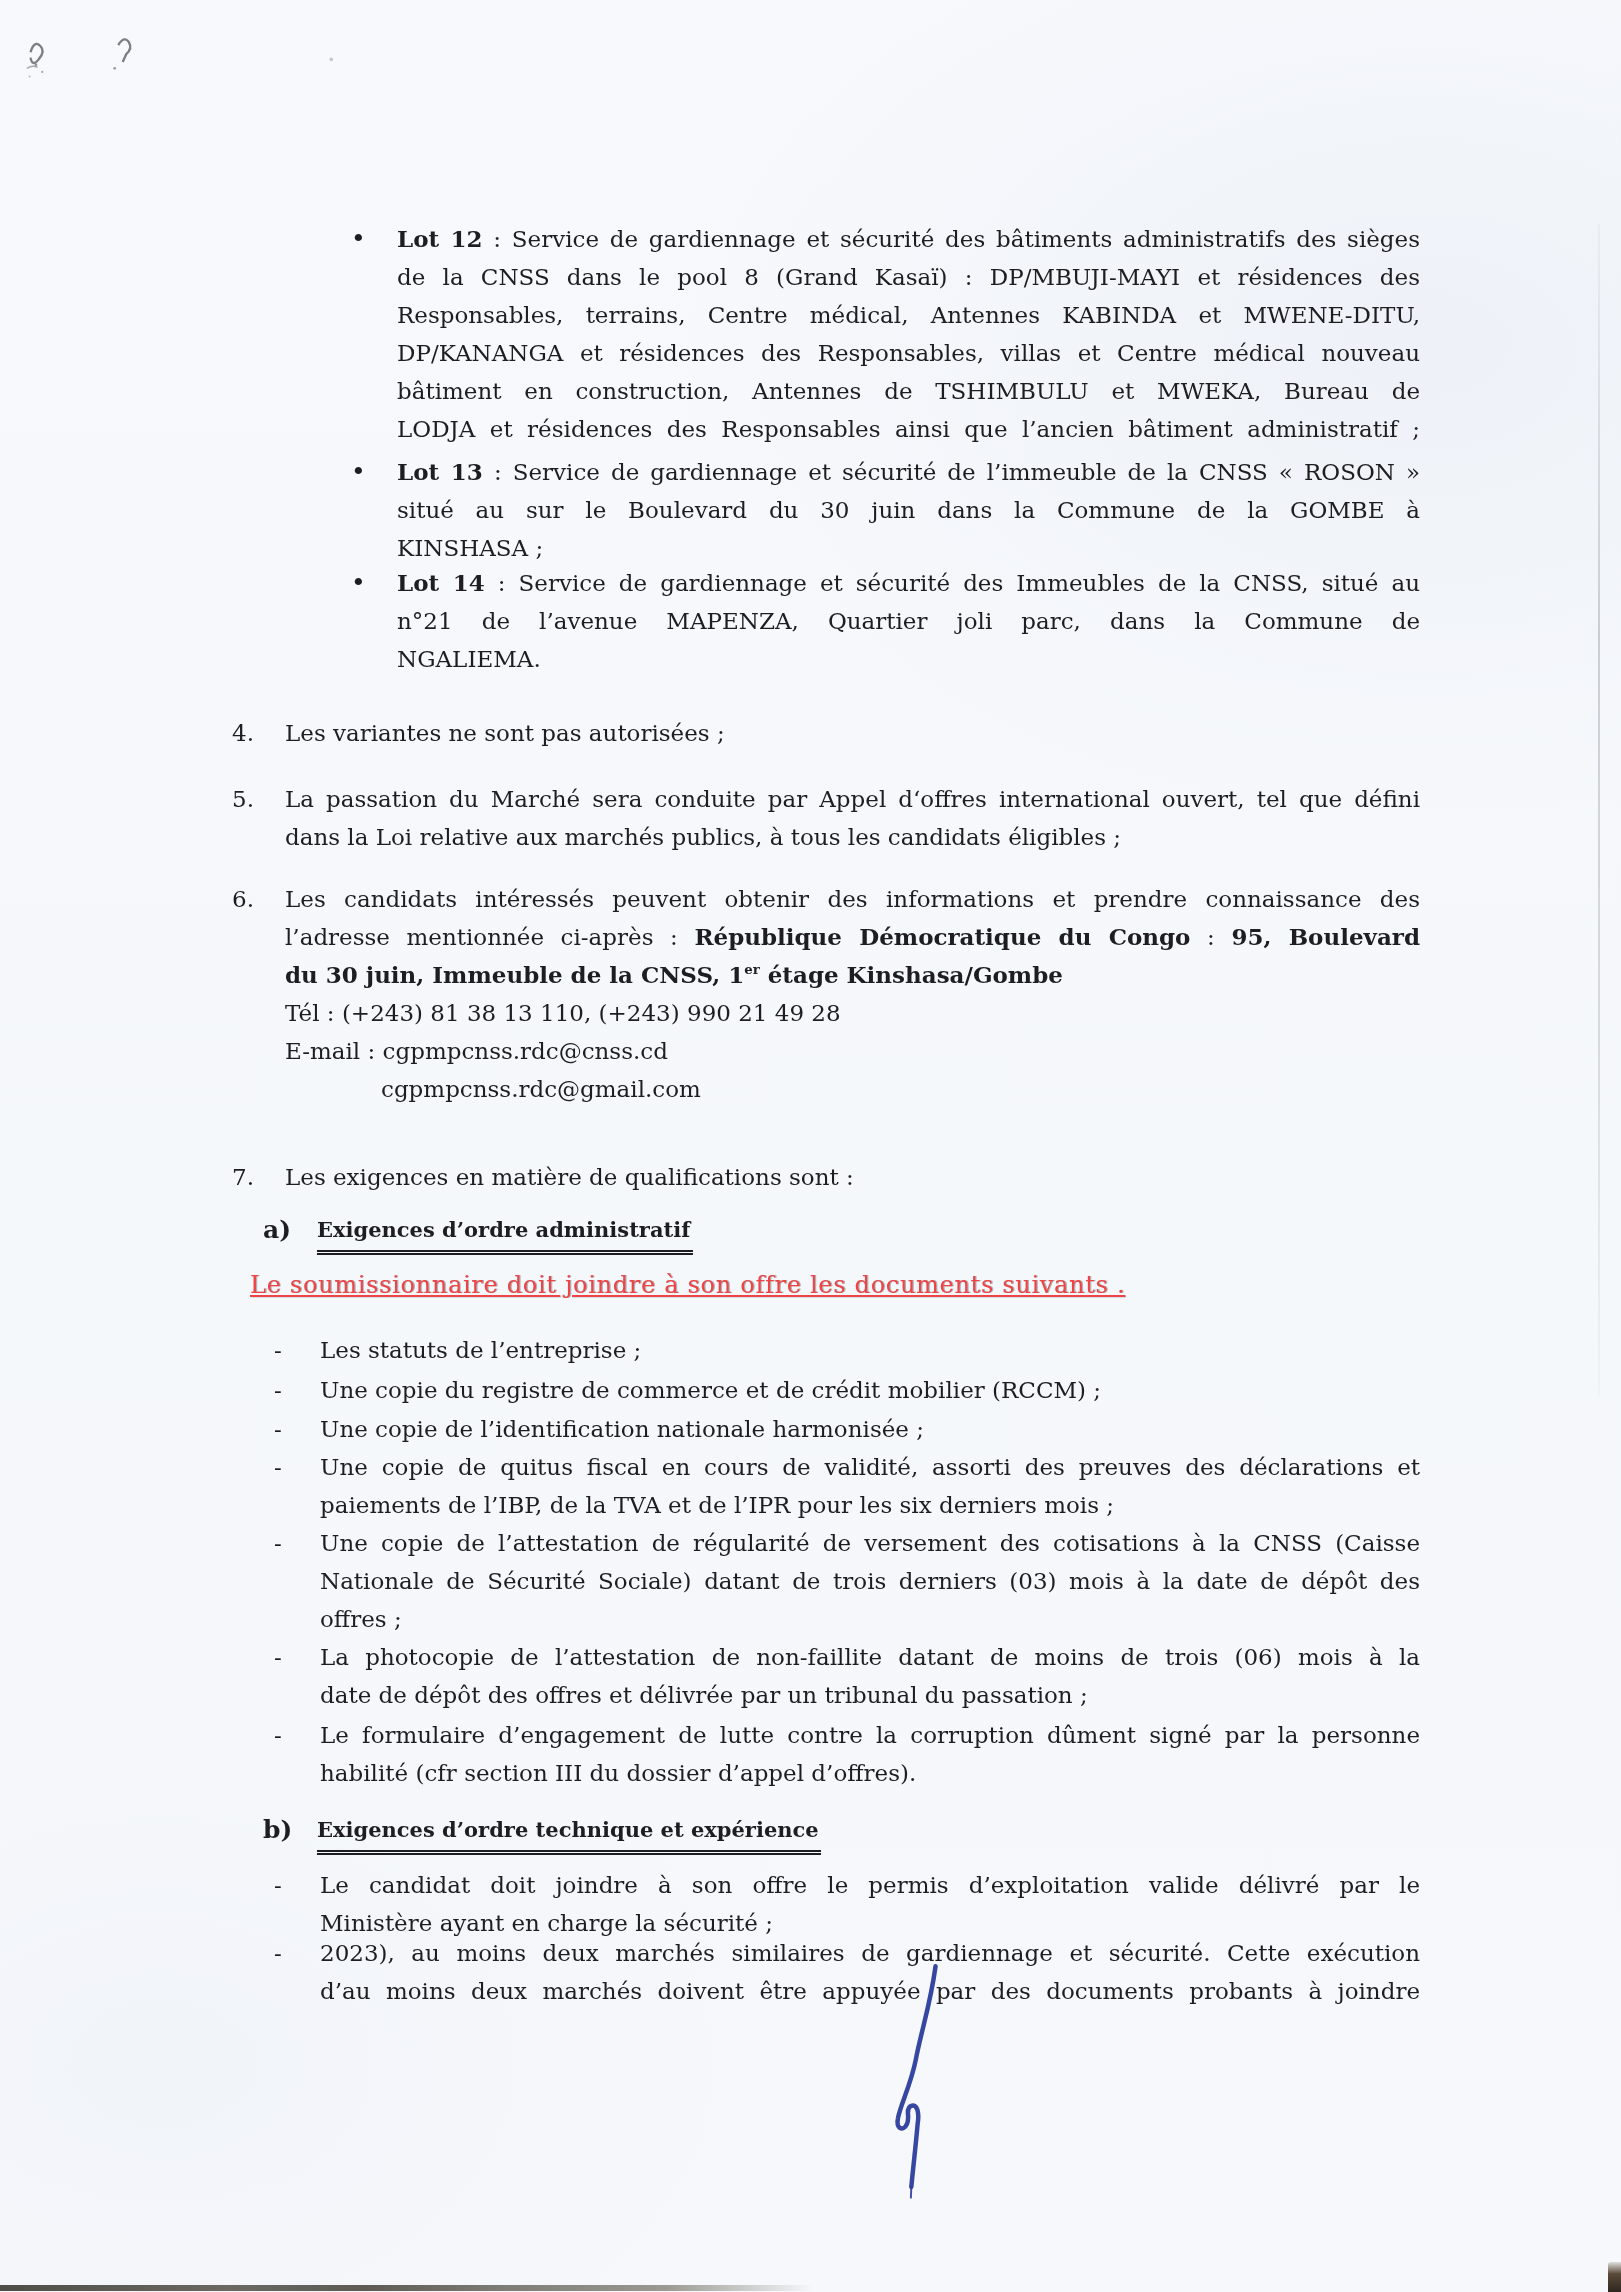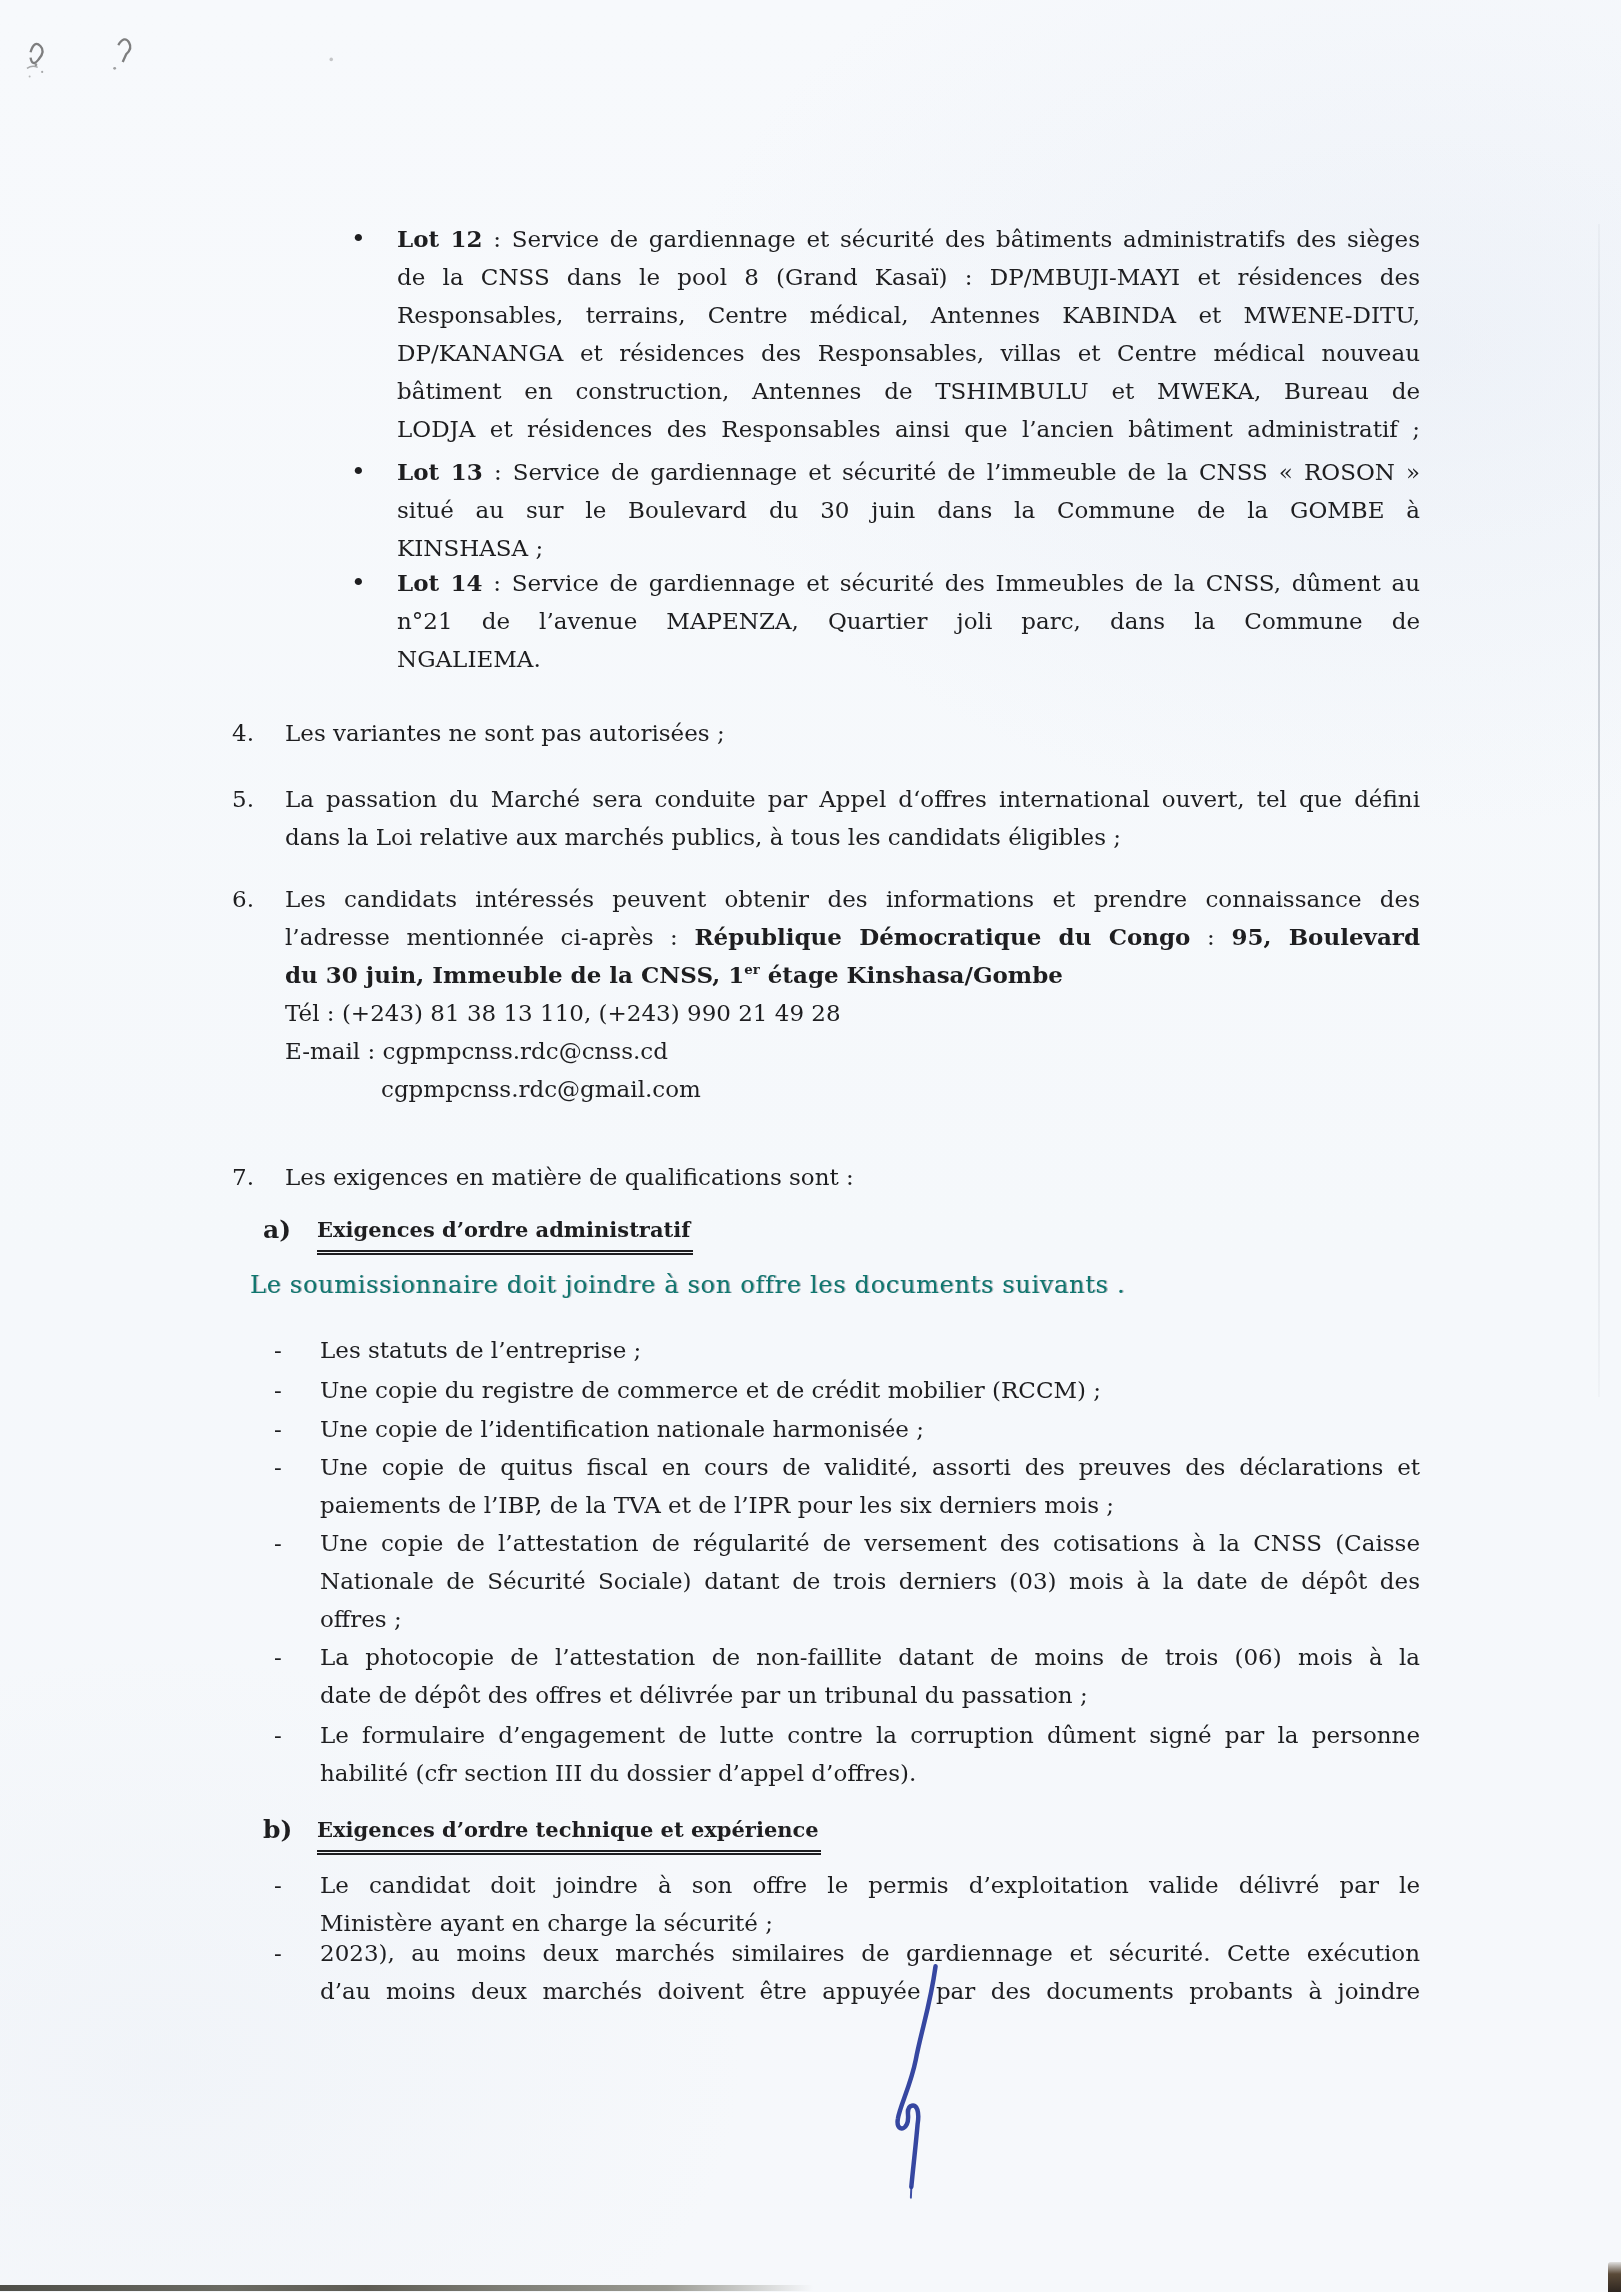--- a/index.html
+++ b/index.html
@@ -17,25 +17,26 @@
   .line{line-height:38px;height:38px;font-size:23px;white-space:normal;}
   .line.just{text-align:justify;text-align-last:justify;}
   .seg.b{font-weight:bold;}
   sup.seg{font-size:0.58em;vertical-align:super;line-height:0;}
   .marker{position:absolute;top:0;line-height:38px;font-size:23px;}
   .bullet .marker{font-size:25px;}
   .heading .line{font-size:21px;font-weight:bold;}
   .heading .marker{font-size:25px;font-weight:bold;}
   .heading .hwrap{display:inline-block;border-bottom:5.4px double #1e1e20;padding:0 2.7px 0.9px 0;}
   .faded .line{
-    color:#0f766e;
+    color:#ef4444;
     filter:blur(0.4px);
     text-shadow:1.2px 0.4px 0 rgba(116,123,136,0.55);
     letter-spacing:0.7px;
     font-size:24px;
+    text-decoration:underline;
   }
   .artifact{position:absolute;pointer-events:none;}
   #edge-bottom{
     left:0;top:2285px;width:813px;height:6.3px;
     background:linear-gradient(to right,#4e4e48 0%,#6a6a62 28%,#5d5b53 45%,#7d7d75 62%,#9a9a92 82%,rgba(154,154,146,0) 100%);
     border-radius:0 2.7px 0 0;
   }
   #edge-corner{
     left:1608px;top:2262px;width:12.5px;height:30px;
     background:linear-gradient(180deg,rgba(99,82,62,0.15) 0%,#5a4a38 40%,#2e2620 100%);
@@ -60,21 +61,21 @@
       <div class="line just"><span class="seg">LODJA et résidences des Responsables ainsi que l’ancien bâtiment administratif ;</span></div>
     </div>
     <div class="block bullet" style="top: 453px; left: 397px; width: 1023px;">
       <span class="marker" style="left: -46px;">•</span>
       <div class="line just"><span class="seg b">Lot 13</span><span class="seg"> : Service de gardiennage et sécurité de l’immeuble de la CNSS « ROSON »</span></div>
       <div class="line just"><span class="seg">situé au sur le Boulevard du 30 juin dans la Commune de la GOMBE à</span></div>
       <div class="line"><span class="seg">KINSHASA ;</span></div>
     </div>
     <div class="block bullet" style="top: 564px; left: 397px; width: 1023px;">
       <span class="marker" style="left: -46px;">•</span>
-      <div class="line just"><span class="seg b">Lot 14</span><span class="seg"> : Service de gardiennage et sécurité des Immeubles de la CNSS, dûment au</span></div>
+      <div class="line just"><span class="seg b">Lot 14</span><span class="seg"> : Service de gardiennage et sécurité des Immeubles de la CNSS, situé au</span></div>
       <div class="line just"><span class="seg">n°21 de l’avenue MAPENZA, Quartier joli parc, dans la Commune de</span></div>
       <div class="line"><span class="seg">NGALIEMA.</span></div>
     </div>
     <div class="block numbered" style="top: 714px; left: 285px; width: 1135px;">
       <span class="marker" style="left: -53px;">4.</span>
       <div class="line"><span class="seg">Les variantes ne sont pas autorisées ;</span></div>
     </div>
     <div class="block numbered" style="top: 780px; left: 285px; width: 1135px;">
       <span class="marker" style="left: -53px;">5.</span>
       <div class="line just"><span class="seg">La passation du Marché sera conduite par Appel d‘offres international ouvert, tel que défini</span></div>

